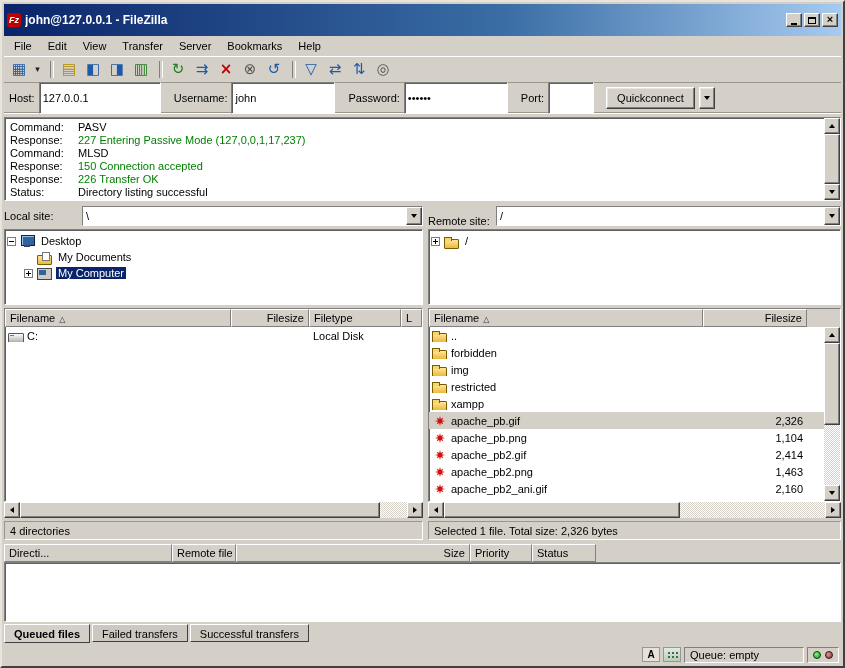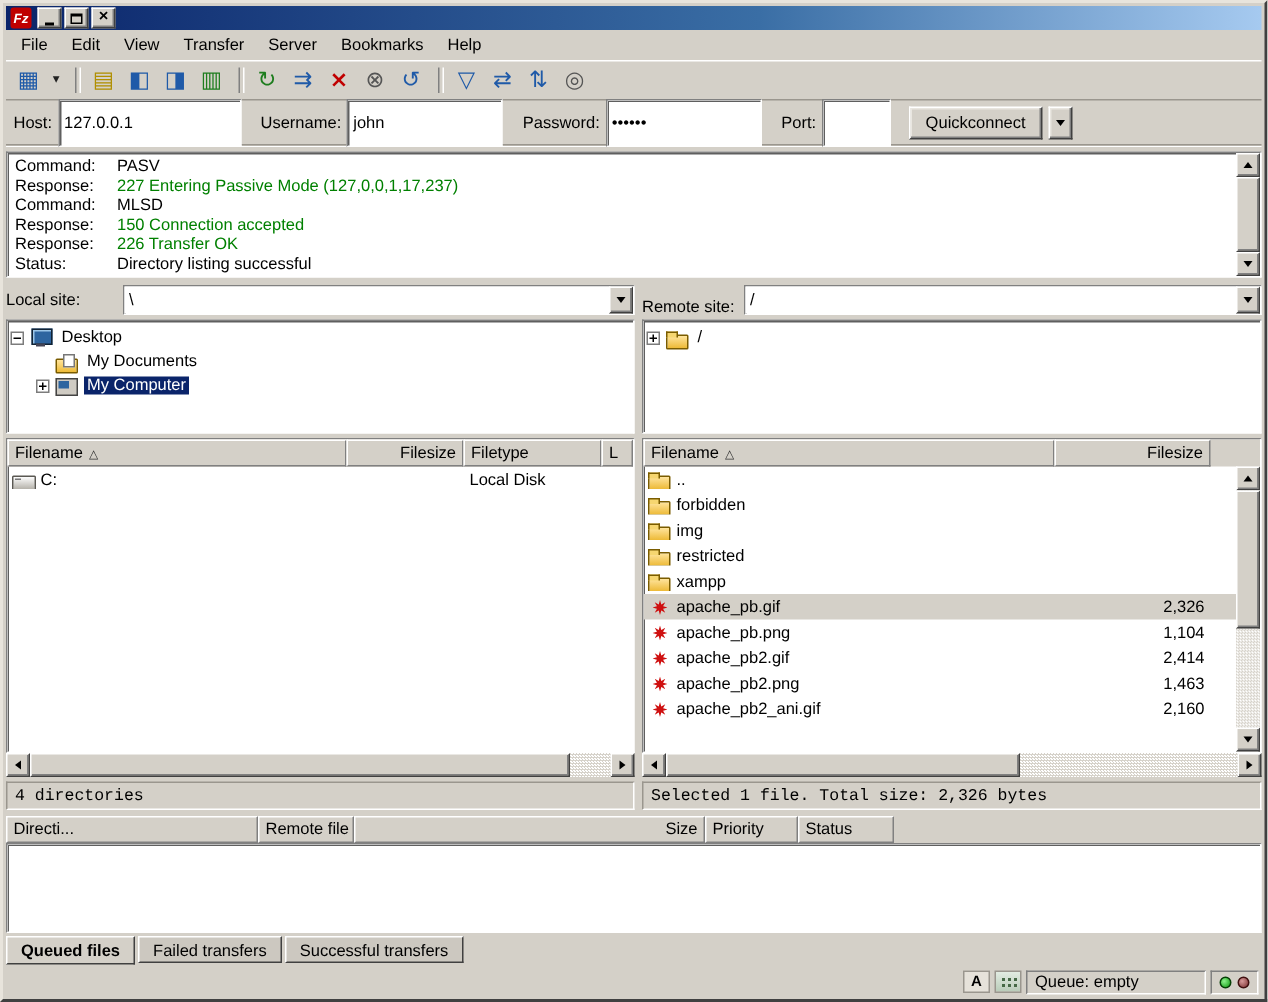--- a/index.html
+++ b/index.html
@@ -6,21 +6,21 @@
   html,body { margin:0; padding:0; background:#fff; }
   body { font-family:"Liberation Sans", sans-serif; font-size:11px; color:#000; }
 
   .window{
     width:845px;height:668px;display:flex;flex-direction:column;
     background:#d4d0c8;border:2px solid;border-color:#e8e4dc #404040 #404040 #e8e4dc;
     padding:2px;overflow:hidden;
   }
 
   
-  .titlebar{flex:none;height:16px;display:flex;align-items:center;gap:4px;padding:0 3px;
+  .titlebar{flex:none;height:32px;display:flex;align-items:center;gap:4px;padding:0 3px;
     background:linear-gradient(90deg,#0a246a 0%,#3a6ea5 60%,#a6caf0 100%);color:#fff;
     font-size:12px;font-weight:bold;}
   .app-icon{width:14px;height:14px;flex:none;background:#bf0000;color:#fff;font-size:9px;
     font-style:italic;font-weight:bold;display:flex;align-items:center;justify-content:center;border-radius:2px;}
   .title-text{flex:1;white-space:nowrap;overflow:hidden;}
   .win-controls{display:flex;gap:2px;flex:none;}
   .win-btn{width:16px;height:14px;padding:0;background:#d4d0c8;border:1px solid;
     border-color:#fff #404040 #404040 #fff;box-shadow:inset -1px -1px 0 #808080;
     display:flex;align-items:center;justify-content:center;font-family:"Liberation Sans",sans-serif;}
   .glyph-min{width:6px;height:2px;background:#000;margin-top:7px;}
@@ -126,21 +126,21 @@
     display:flex;align-items:center;justify-content:center;}
   .sb-track{flex:1;position:relative;background:repeating-conic-gradient(#fff 0 25%,#d6d2ca 0 50%);background-size:2px 2px;}
   .sb-thumb{position:absolute;background:#d4d0c8;border:1px solid;
     border-color:#fff #404040 #404040 #fff;box-shadow:inset -1px -1px 0 #808080;}
   .hscroll{flex:none;height:16px;display:flex;}
   .hscroll .sb-thumb{top:0;bottom:0;left:0;}
   .vscroll{width:16px;flex:none;display:flex;flex-direction:column;}
   .vscroll .sb-thumb{left:0;right:0;}
 
   .pane-status{flex:none;height:19px;display:flex;align-items:center;padding:0 5px;margin-top:3px;
-    border:1px solid;border-color:#9a968e #fff #fff #9a968e;font-family:Liberation Mono, monospace;}
+    border:1px solid;border-color:#9a968e #fff #fff #9a968e;}
 
   
   .queue-head{flex:none;height:18px;margin-top:4px;background:#d4d0c8;}
   .queue-body{flex:none;height:60px;background:#fff;border:1px solid;
     border-color:#808080 #fff #fff #808080;box-shadow:inset 1px 1px 0 #5f5f5f;}
   .tabs{flex:none;height:21px;display:flex;align-items:flex-start;padding-top:2px;}
   .tab{height:18px;padding:1px 9px 0;margin-right:2px;display:flex;align-items:center;
     background:#ccc8c0;border:1px solid;border-color:#fff #404040 #404040 #fff;}
   .tab.c-active{background:#d4d0c8;font-weight:bold;height:19px;}
 
@@ -179,20 +179,21 @@
   .c-computer::before{content:"";position:absolute;left:0;top:1px;width:13px;height:10px;background:#cfcbc3;border:1px solid #444;}
   .c-computer::after{content:"";position:absolute;left:2px;top:3px;width:7px;height:5px;background:#2e65a0;}
 </style>
 </head>
 <body>
 
 <div class="window">
 
   <div class="titlebar">
     <span class="app-icon">Fz</span>
+    <span class="title-text">john@127.0.0.1 - FileZilla</span>
     <span class="win-controls">
       <button class="win-btn">
           <span class="glyph-min"></span>
         </button>
       <button class="win-btn">
           <span class="glyph-max"></span>
         </button>
       <button class="win-btn">
           <span class="glyph-close">×</span>
         </button>

